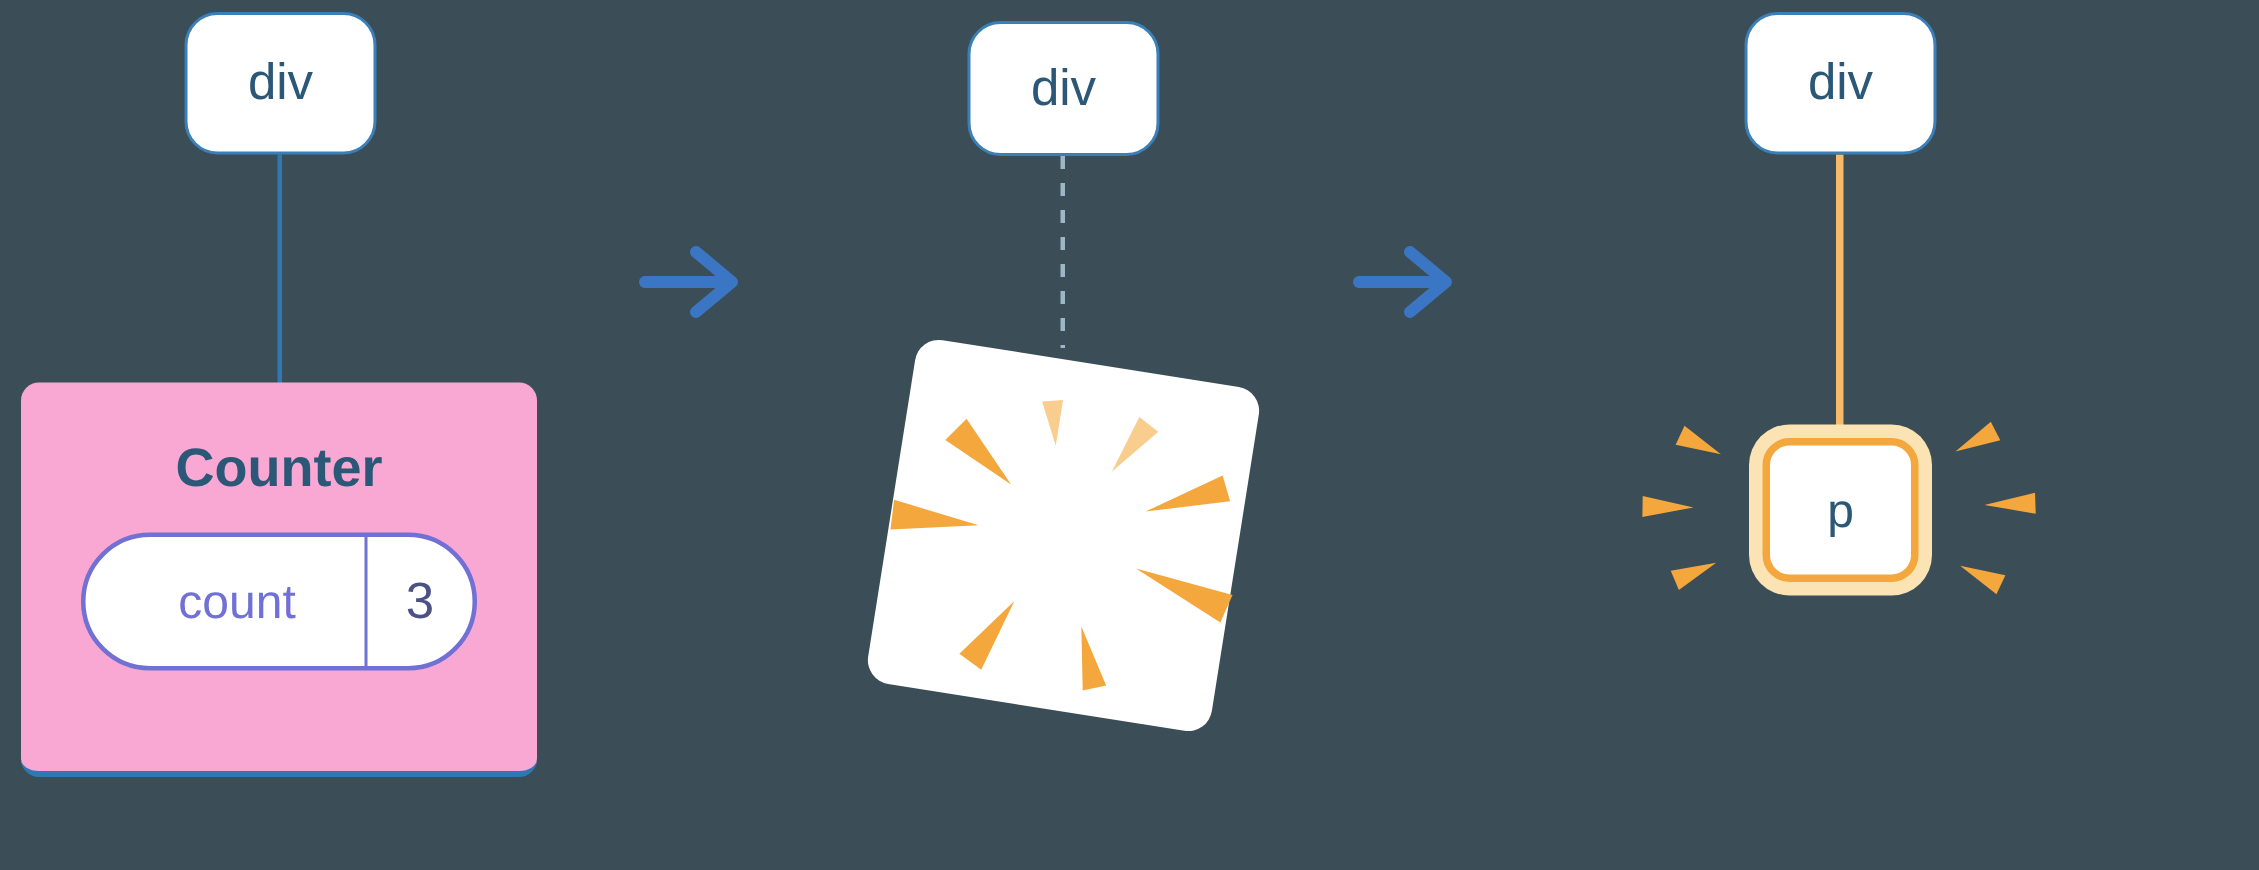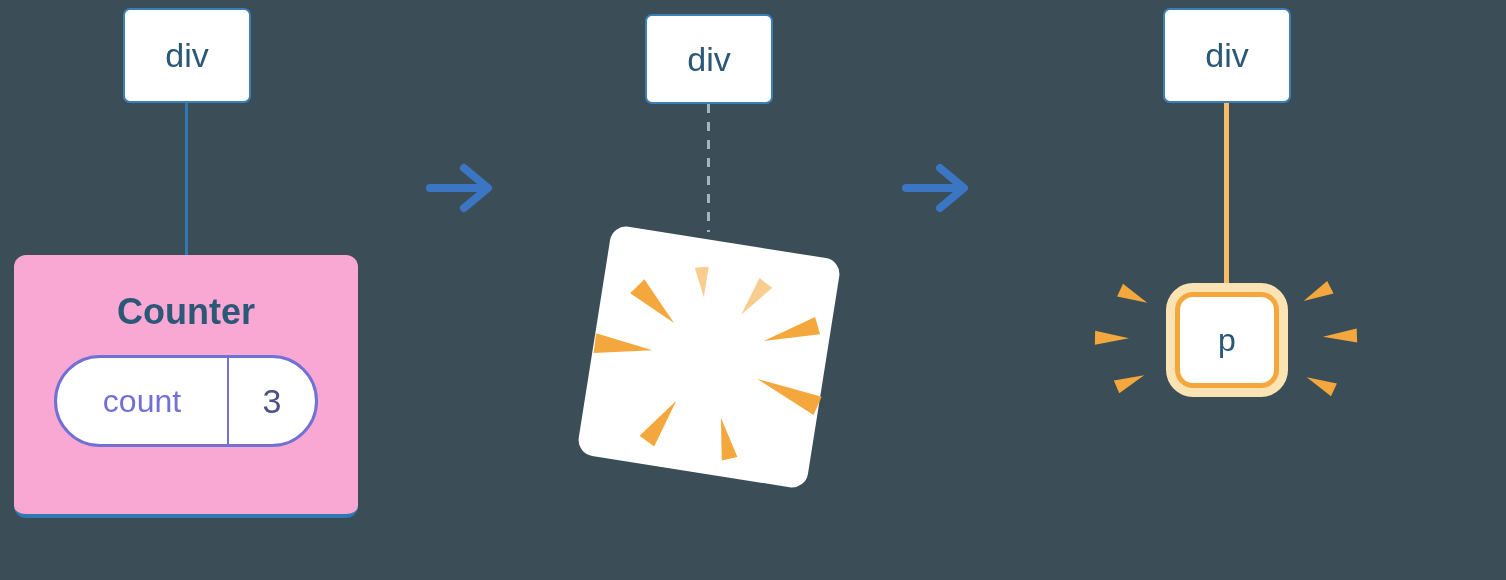--- a/index.html
+++ b/index.html
@@ -3,21 +3,21 @@
 <meta charset="utf-8">
 <style>
   html,body{margin:0;padding:0;background:#3b4e57;}
   .canvas{
     position:relative;width:1506px;height:580px;background:var(--bg,#3b4e57);
     overflow:hidden;font-family:"Liberation Sans",sans-serif;
   }
   
   .node-box{
     position:absolute;width:128px;height:95px;background:#fff;
-    border:2px solid var(--node_border);border-radius:7px;
+    border:2px solid var(--node_border);border-radius:22px;
     display:flex;align-items:center;justify-content:center;
     font-size:34px;font-weight:500;color:var(--node_text);box-sizing:border-box;
   }
   #s1-node{left:123px;top:8px}
   #s2-node{left:645px;top:14px;height:90px}
   #s3-node{left:1163px;top:8px}
 
   
   .vline{position:absolute;width:3px;}
   #s1-line{left:185px;top:103px;height:156px;background:var(--line_blue);}
@@ -32,21 +32,21 @@
     display:flex;flex-direction:column;align-items:center;
   }
   .card-title{margin-top:36px;font-size:36px;font-weight:600;color:var(--node_text);}
   .state-pill{
     margin-top:22px;width:264px;height:92px;border:3px solid var(--purple);
     border-radius:46px;box-sizing:border-box;display:flex;align-items:stretch;
     background:#fff;overflow:hidden;
   }
   .pill-key{
     flex:0 0 170px;display:flex;align-items:center;justify-content:center;
-    font-size:32px;color:var(--purple);border-right:2px solid var(--purple);
+    font-size:32px;color:var(--purple);border-right:2px solid var(--purple);padding-left:16px;
   }
   .pill-value{
     flex:1;display:flex;align-items:center;justify-content:center;
     font-size:34px;color:var(--value_text);
   }
 
   
   .poof{
     position:absolute;left:593px;top:241px;width:232px;height:232px;background:#fff;
     border-radius:16px;transform:rotate(9deg);

